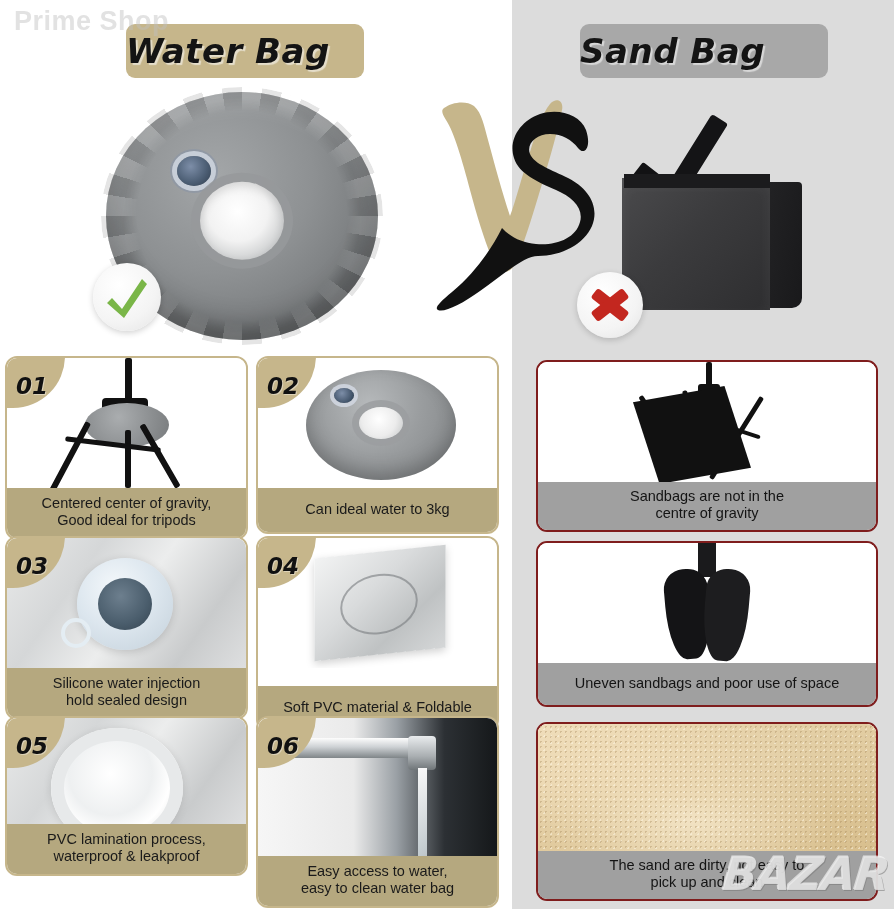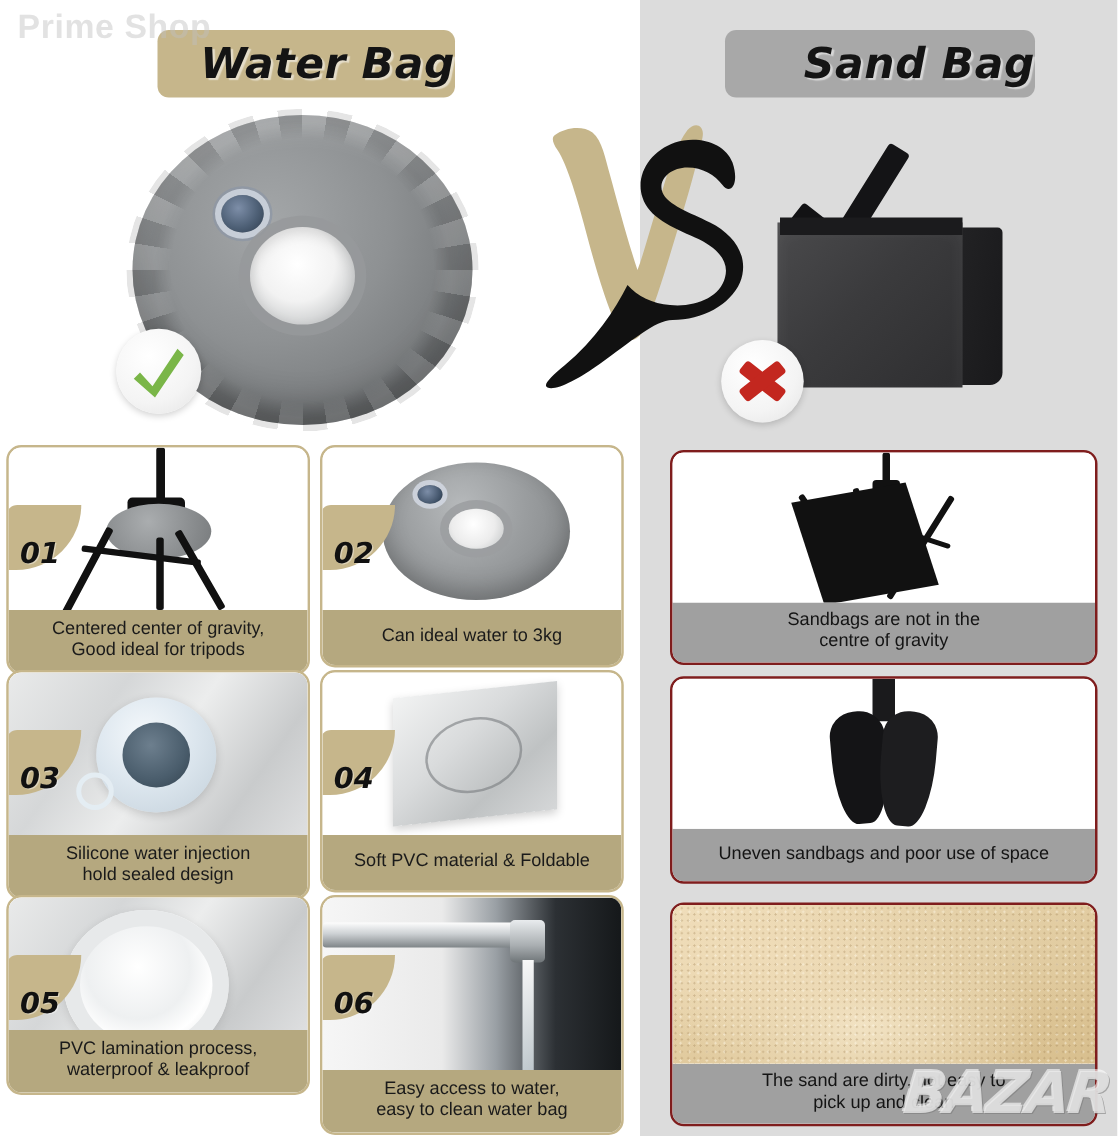--- a/index.html
+++ b/index.html
@@ -40,21 +40,21 @@
     letter-spacing: -2px;
     transform: skewX(-6deg);
     z-index: 40; pointer-events: none;
     font-family: "DejaVu Sans", sans-serif;
   }
 
   
   .hdr {
     position: absolute; top: 24px; height: 54px;
     border-radius: 9px;
-    display: flex; align-items: center; justify-content: flex-end;
+    display: flex; align-items: center; justify-content: flex-start;
   }
   .hdr span {
     font-size: 34px; font-weight: bold; font-style: italic;
     color: #141414;
     text-shadow: 2px 2px 1px rgba(255,255,255,.55);
     letter-spacing: .5px;
     font-family: "DejaVu Sans", sans-serif;
   }
   #hdr-water { left: 126px; width: 238px; background: #c6b68b; }
   #hdr-sand  { left: 580px; width: 248px; background: #a8a8a8; }
@@ -149,21 +149,21 @@
   }
   .lcard-img {
     position: relative; height: 130px; width: 100%;
     background: #ffffff; overflow: hidden;
   }
   .lcard-num {
     position: absolute; left: -2px; top: -2px; width: 60px; height: 52px;
     background: #c6b68b;
     border-radius: 12px 0 70px 0;
     z-index: 5;
-    display: flex; align-items: flex-end; justify-content: flex-start; margin-top: 48px;
+    display: flex; align-items: center; justify-content: flex-start;
   }
   .lcard-num span {
     font-size: 23px; font-weight: bold; font-style: italic; color: #111;
     margin: 8px 0 0 11px;
     font-family: "DejaVu Sans", sans-serif;
     text-shadow: 1px 1px 0 rgba(255,255,255,.4);
   }
   .lcard-cap {
     background: #b5a87f; color: #1a1a1a;
     font-size: 14.5px; line-height: 17px;
@@ -351,21 +351,21 @@
         <span>04</span>
       </div>
       <div style="position:absolute;left:56px;top:14px;width:132px;height:102px;
                   background:linear-gradient(140deg,#f2f3f3 0%,#d9dbdc 40%,#bfc2c3 70%,#d5d7d8 100%);
                   transform:rotate(-6deg) skewX(-6deg);
                   box-shadow:0 3px 8px rgba(0,0,0,.18);">
         <div style="position:absolute;left:26px;top:22px;width:78px;height:60px;border-radius:50%;
                     border:2px solid rgba(120,124,126,.6);"></div>
       </div>
     </div>
-    <div class="lcard-cap" style="white-space:pre-line;">Soft PVC material &amp; Foldable</div>
+    <div class="lcard-cap" style="white-space:pre-line;margin-top:18px;">Soft PVC material &amp; Foldable</div>
   </div>
 
   <div class="lcard" style="left:5px;  top:716px;">
     <div class="lcard-img" style="height:106px;">
       <div class="pvc-bg"></div>
       <div class="lcard-num">
         <span>05</span>
       </div>
       <div style="position:absolute;left:44px;top:10px;width:132px;height:120px;border-radius:50%;
                   background:radial-gradient(circle at 45% 38%,#ffffff 0%,#eef0f1 40%,#ffffff 58%,#c6c9ca 100%);

